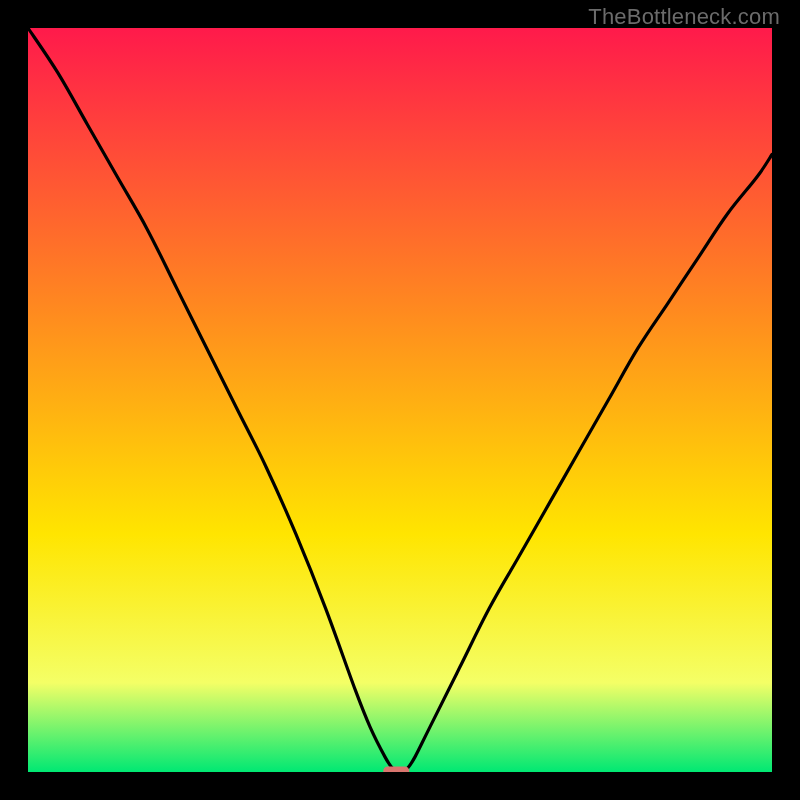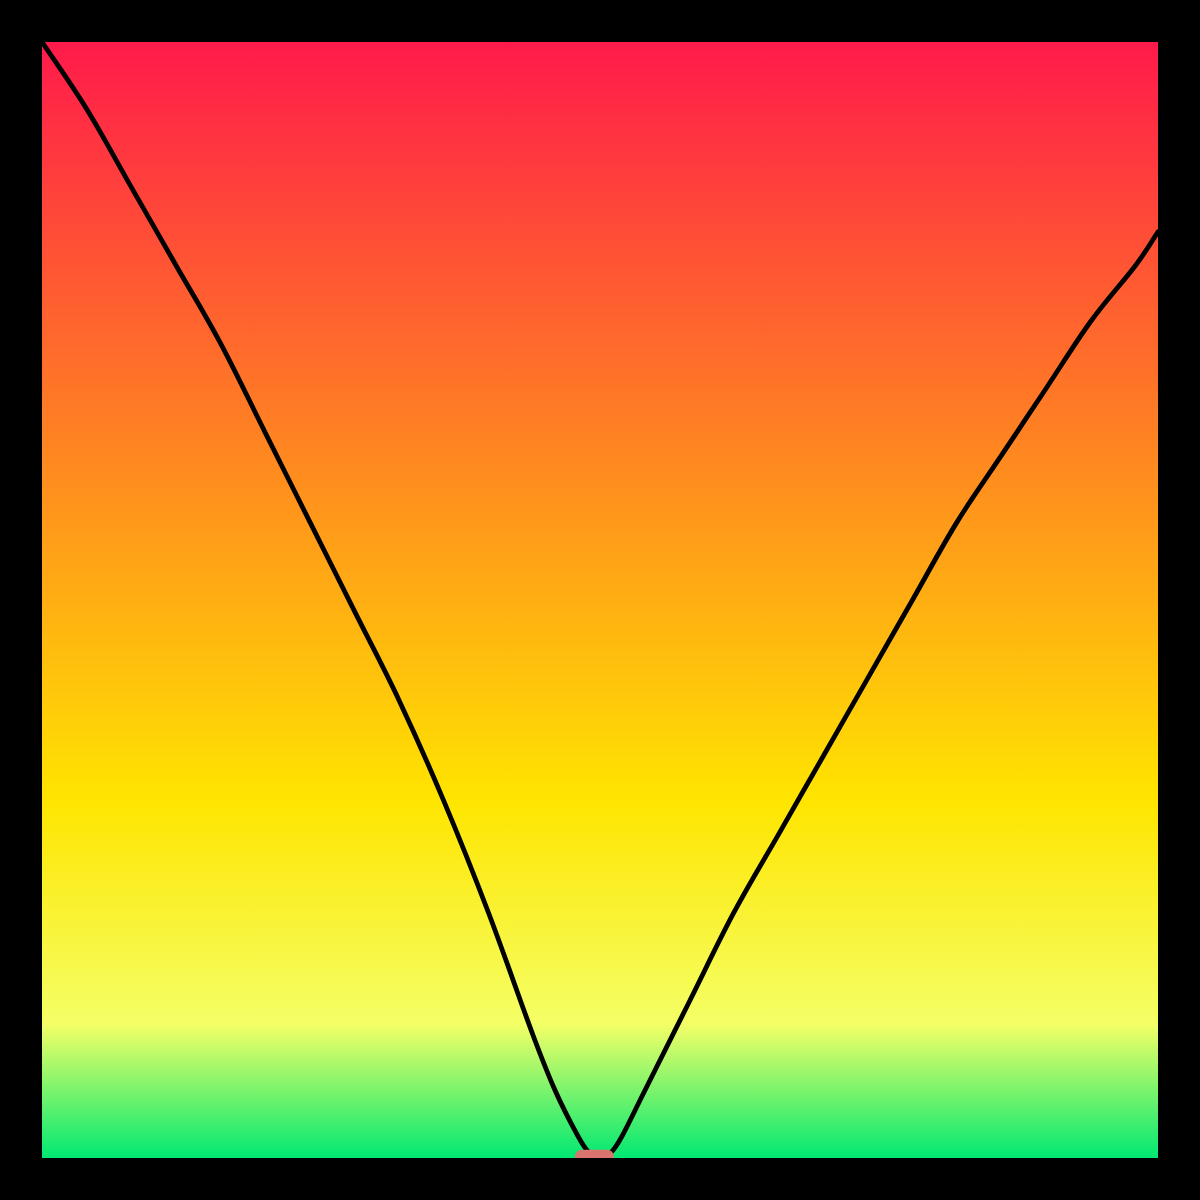--- a/index.html
+++ b/index.html
@@ -33,20 +33,21 @@
     font-weight: 500;
     letter-spacing: 0.2px;
     user-select: none;
   }
 </style>
 </head>
 <body>
 
 <div class="frame">
 
+  <div class="watermark">TheBottleneck.com</div>
 
   <div class="plot">
     <svg width="744" height="744" viewBox="0 0 744 744" preserveAspectRatio="none">
       <defs>
         <linearGradient id="bg-grad" x1="0" y1="0" x2="0" y2="1">
           <stop offset="0%" stop-color="#ff1a4b"></stop>
           <stop offset="38%" stop-color="#ff8a1f"></stop>
           <stop offset="68%" stop-color="#ffe500"></stop>
           <stop offset="88%" stop-color="#f4ff66"></stop>
           <stop offset="100%" stop-color="#00e873"></stop>

